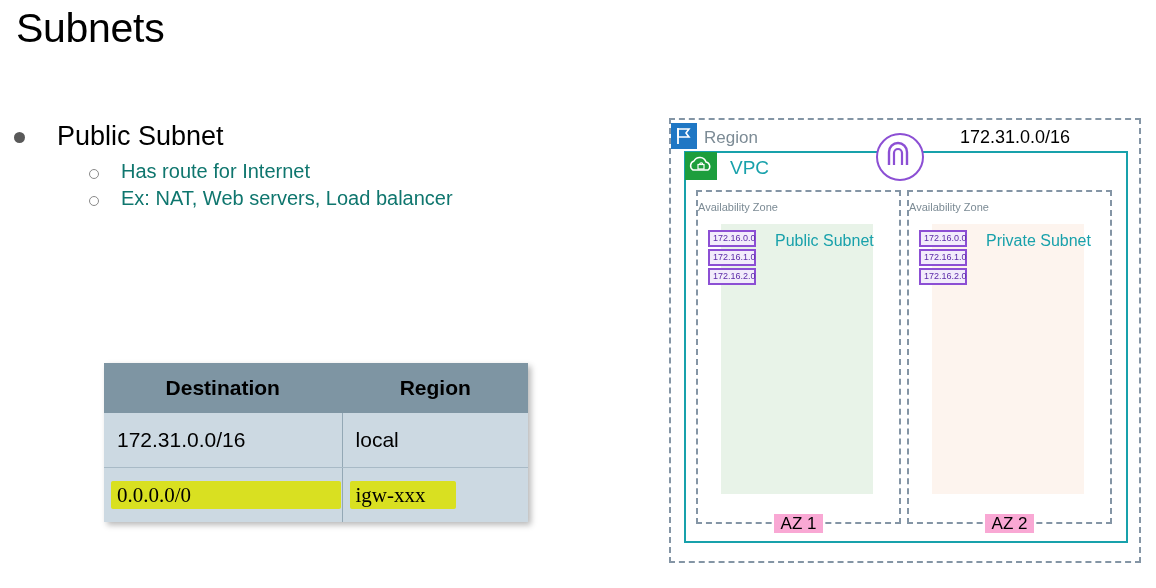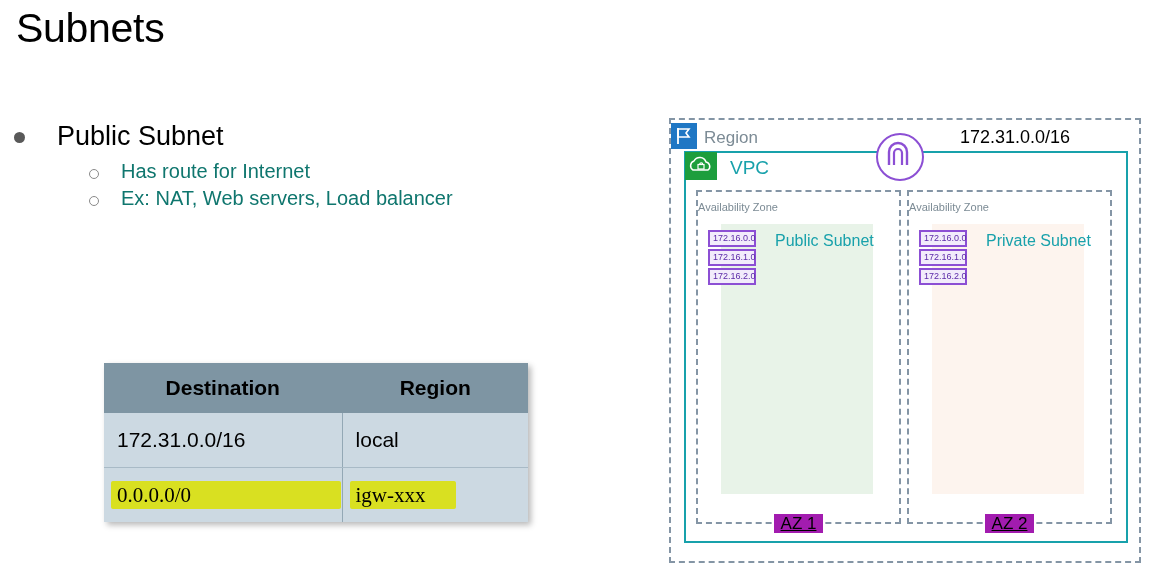--- a/index.html
+++ b/index.html
@@ -126,21 +126,21 @@
   .az.az-left{left:32px;}
   .az.az-right{left:243px;}
   .az-label{
     position:absolute;top:9px;left:0;width:100%;text-align:left;
     font-size:11px;color:#7c8b95;
   }
   .az-name{
     position:absolute;bottom:-12px;left:0;width:100%;text-align:center;
     font-size:17px;color:#000;
   }
-  .az-name span{background:#a21caf;padding:0 7px;text-decoration:underline;}
+  .az-name span{background:#f9a8d4;padding:0 7px;}
 
   .subnet{
     position:absolute;left:23px;top:32px;width:152px;height:270px;
   }
   .subnet.public{background:#e8f3e8;}
   .subnet.private{background:#fdf4ee;}
   .subnet-label{
     position:absolute;left:54px;top:8px;
     font-size:16px;color:#18a1ab;white-space:nowrap;
   }

